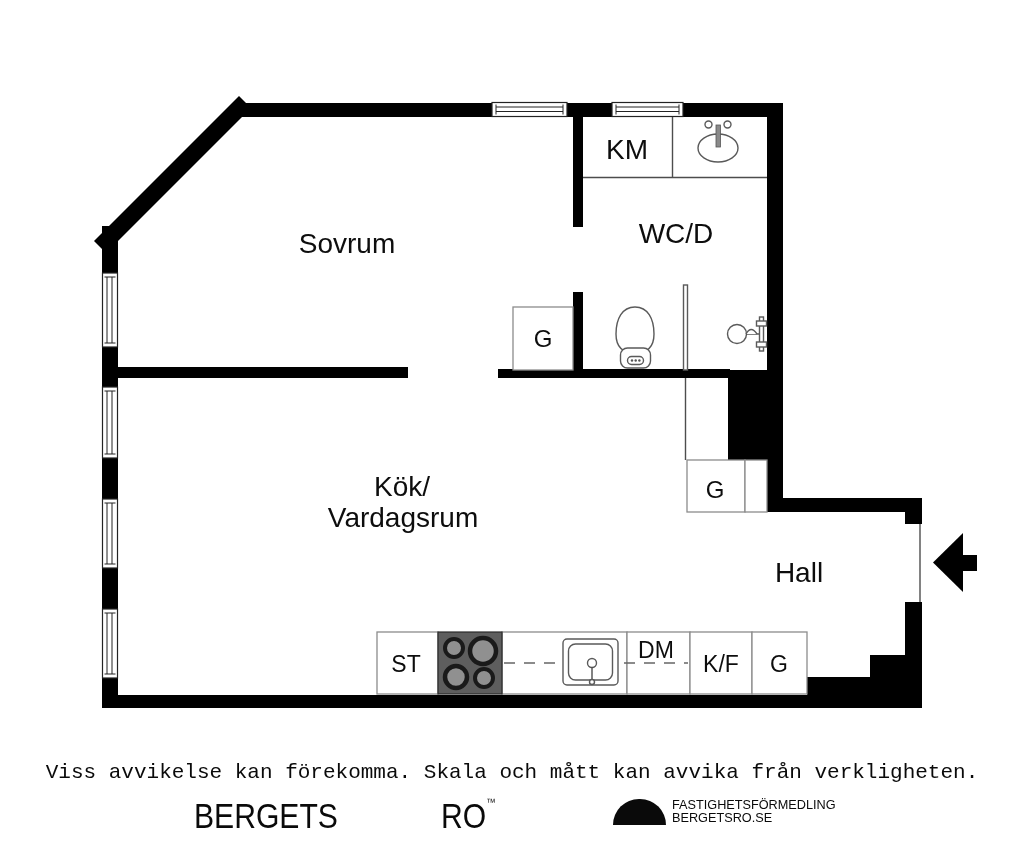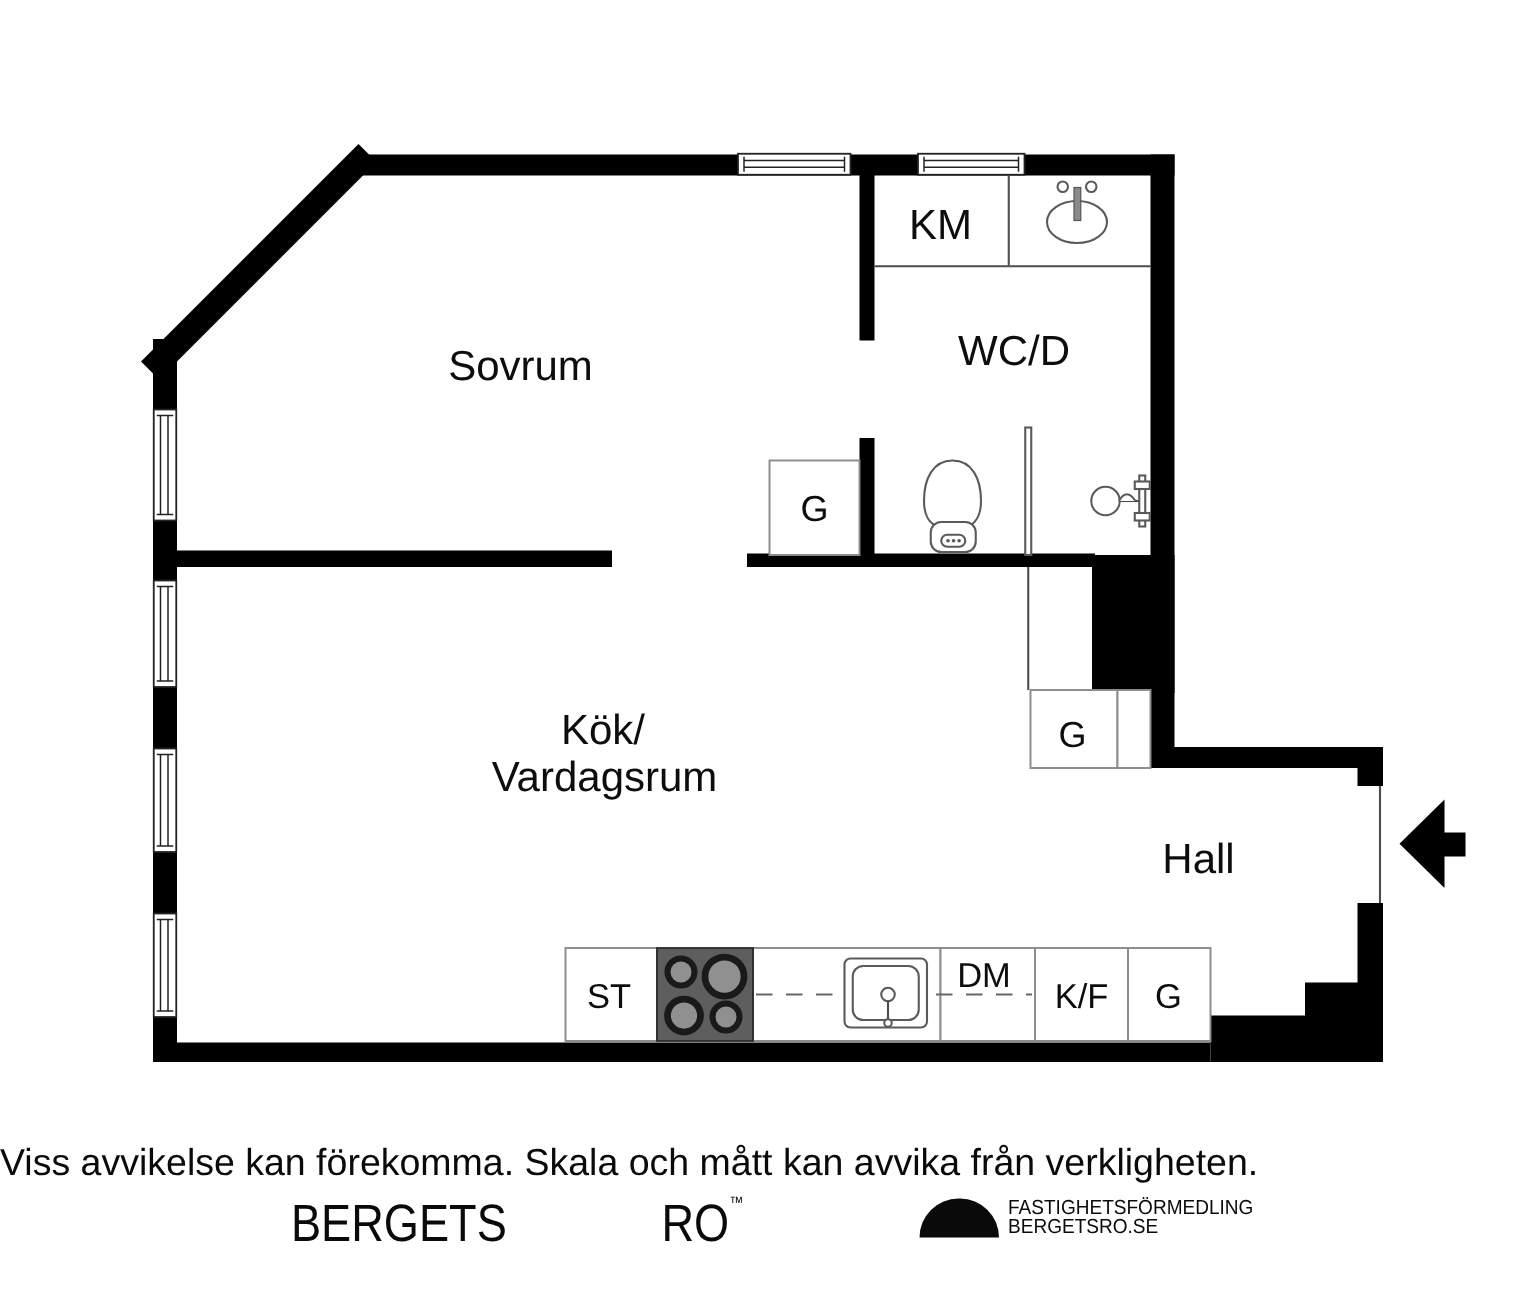--- a/index.html
+++ b/index.html
@@ -10,22 +10,22 @@
   .unit{fill:#fff;stroke:#8c8c8c;stroke-width:1.3;}
   .thin{stroke:#4d4d4d;stroke-width:1.4;fill:none;}
   .fixline{stroke:#5a5a5a;stroke-width:1.4;fill:#fff;}
   .winrect{fill:#fff;stroke:#222;stroke-width:1.2;}
   .winline{stroke:#222;stroke-width:1;}
   .lbl{font-size:28px;fill:#0d0d0d;text-anchor:middle;}
   .lbl-g{font-size:24px;fill:#0d0d0d;text-anchor:middle;}
   .lbl-k{font-size:23px;fill:#0d0d0d;text-anchor:middle;}
   .dash{stroke:#666;stroke-width:1.4;stroke-dasharray:11 9;fill:none;}
   
-  .disclaimer{position:absolute;left:0;top:761px;width:1024px;text-align:left;
-              font-size:25px;color:#0a0a0a;}
+  .disclaimer{position:absolute;left:0;top:761px;width:1024px;text-align:center;
+              font-size:21px;color:#0a0a0a;font-family:Liberation Mono, monospace;}
   .brand{position:absolute;top:796px;font-size:35px;color:#0a0a0a;font-weight:500;
          transform:scaleX(0.86);transform-origin:left top;white-space:nowrap;letter-spacing:0;}
   .brand-left{left:194px;}
   .brand-right{left:441px;}
   .tm{font-size:11px;vertical-align:22px;letter-spacing:0;}
   .dome{position:absolute;left:613px;top:799px;width:53px;height:26px;background:#0a0a0a;
         border-radius:53px 53px 0 0;}
   .agency{position:absolute;left:672px;top:798px;font-size:13.5px;line-height:13px;
           color:#0a0a0a;transform:scaleX(0.94);transform-origin:left top;white-space:nowrap;}
 </style>

